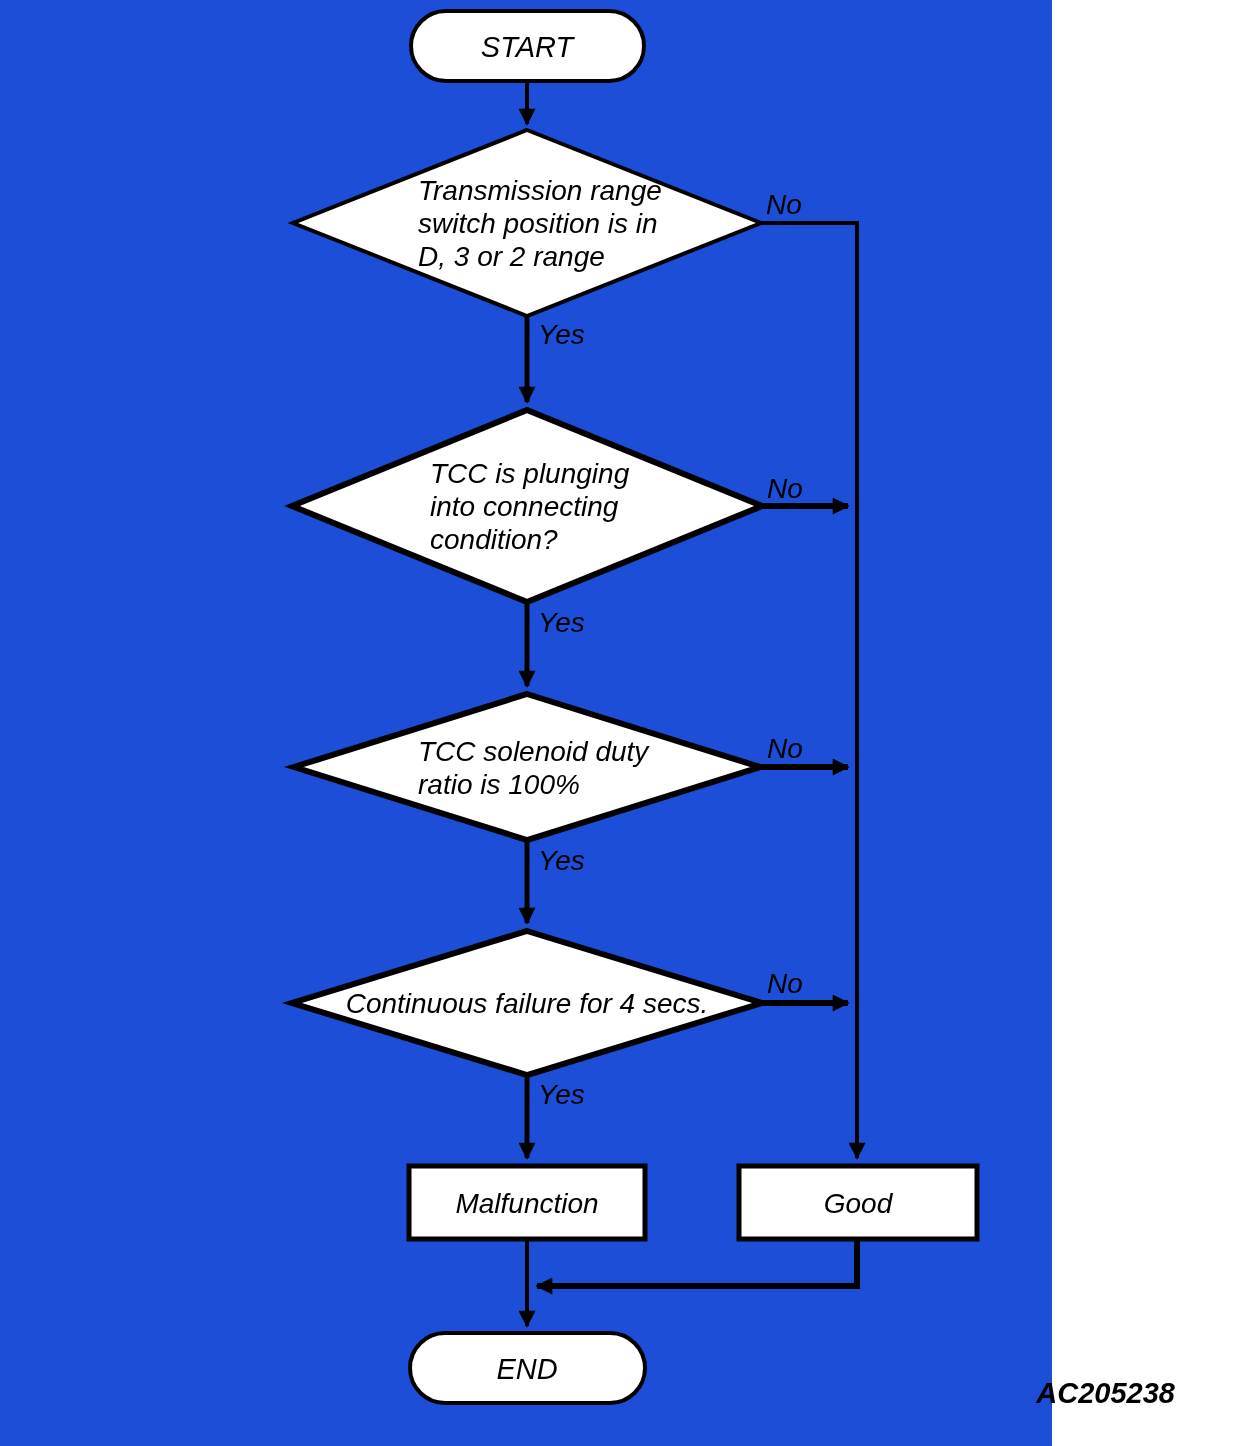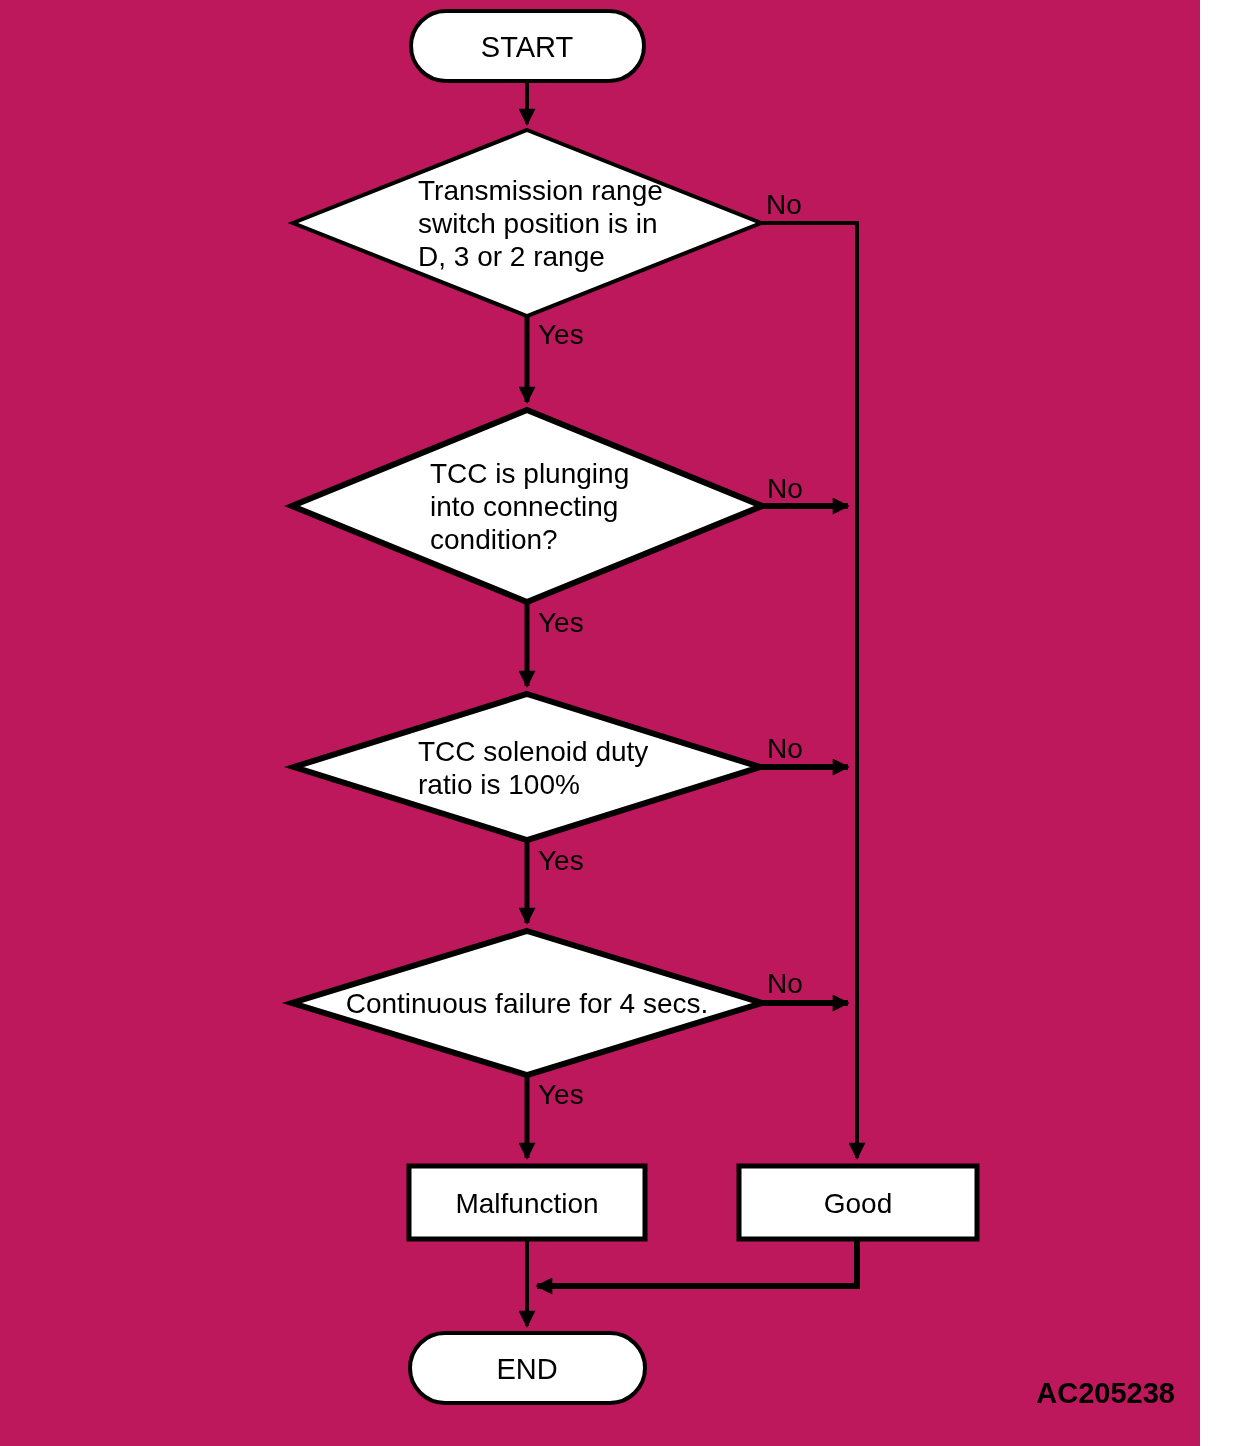--- a/index.html
+++ b/index.html
@@ -2,24 +2,25 @@
 <html><head>
 <meta charset="utf-8">
 <style>
   html, body {
     margin: 0;
     padding: 0;
     background: #ffffff;
   }
   .page {
     position: relative;
-    width: 1200px;
+    width: 1052px;
     height: 1446px;
-    background: #be185d;
+    background: #1d4ed8;
     font-family: "Liberation Sans", sans-serif;
+    font-style: italic;
   }
   svg {
     display: block;
   }
   .shape {
     fill: #ffffff;
     stroke: #000000;
   }
   .stroke-thin  { stroke-width: 4px; }
   .stroke-mid   { stroke-width: 5px; }

